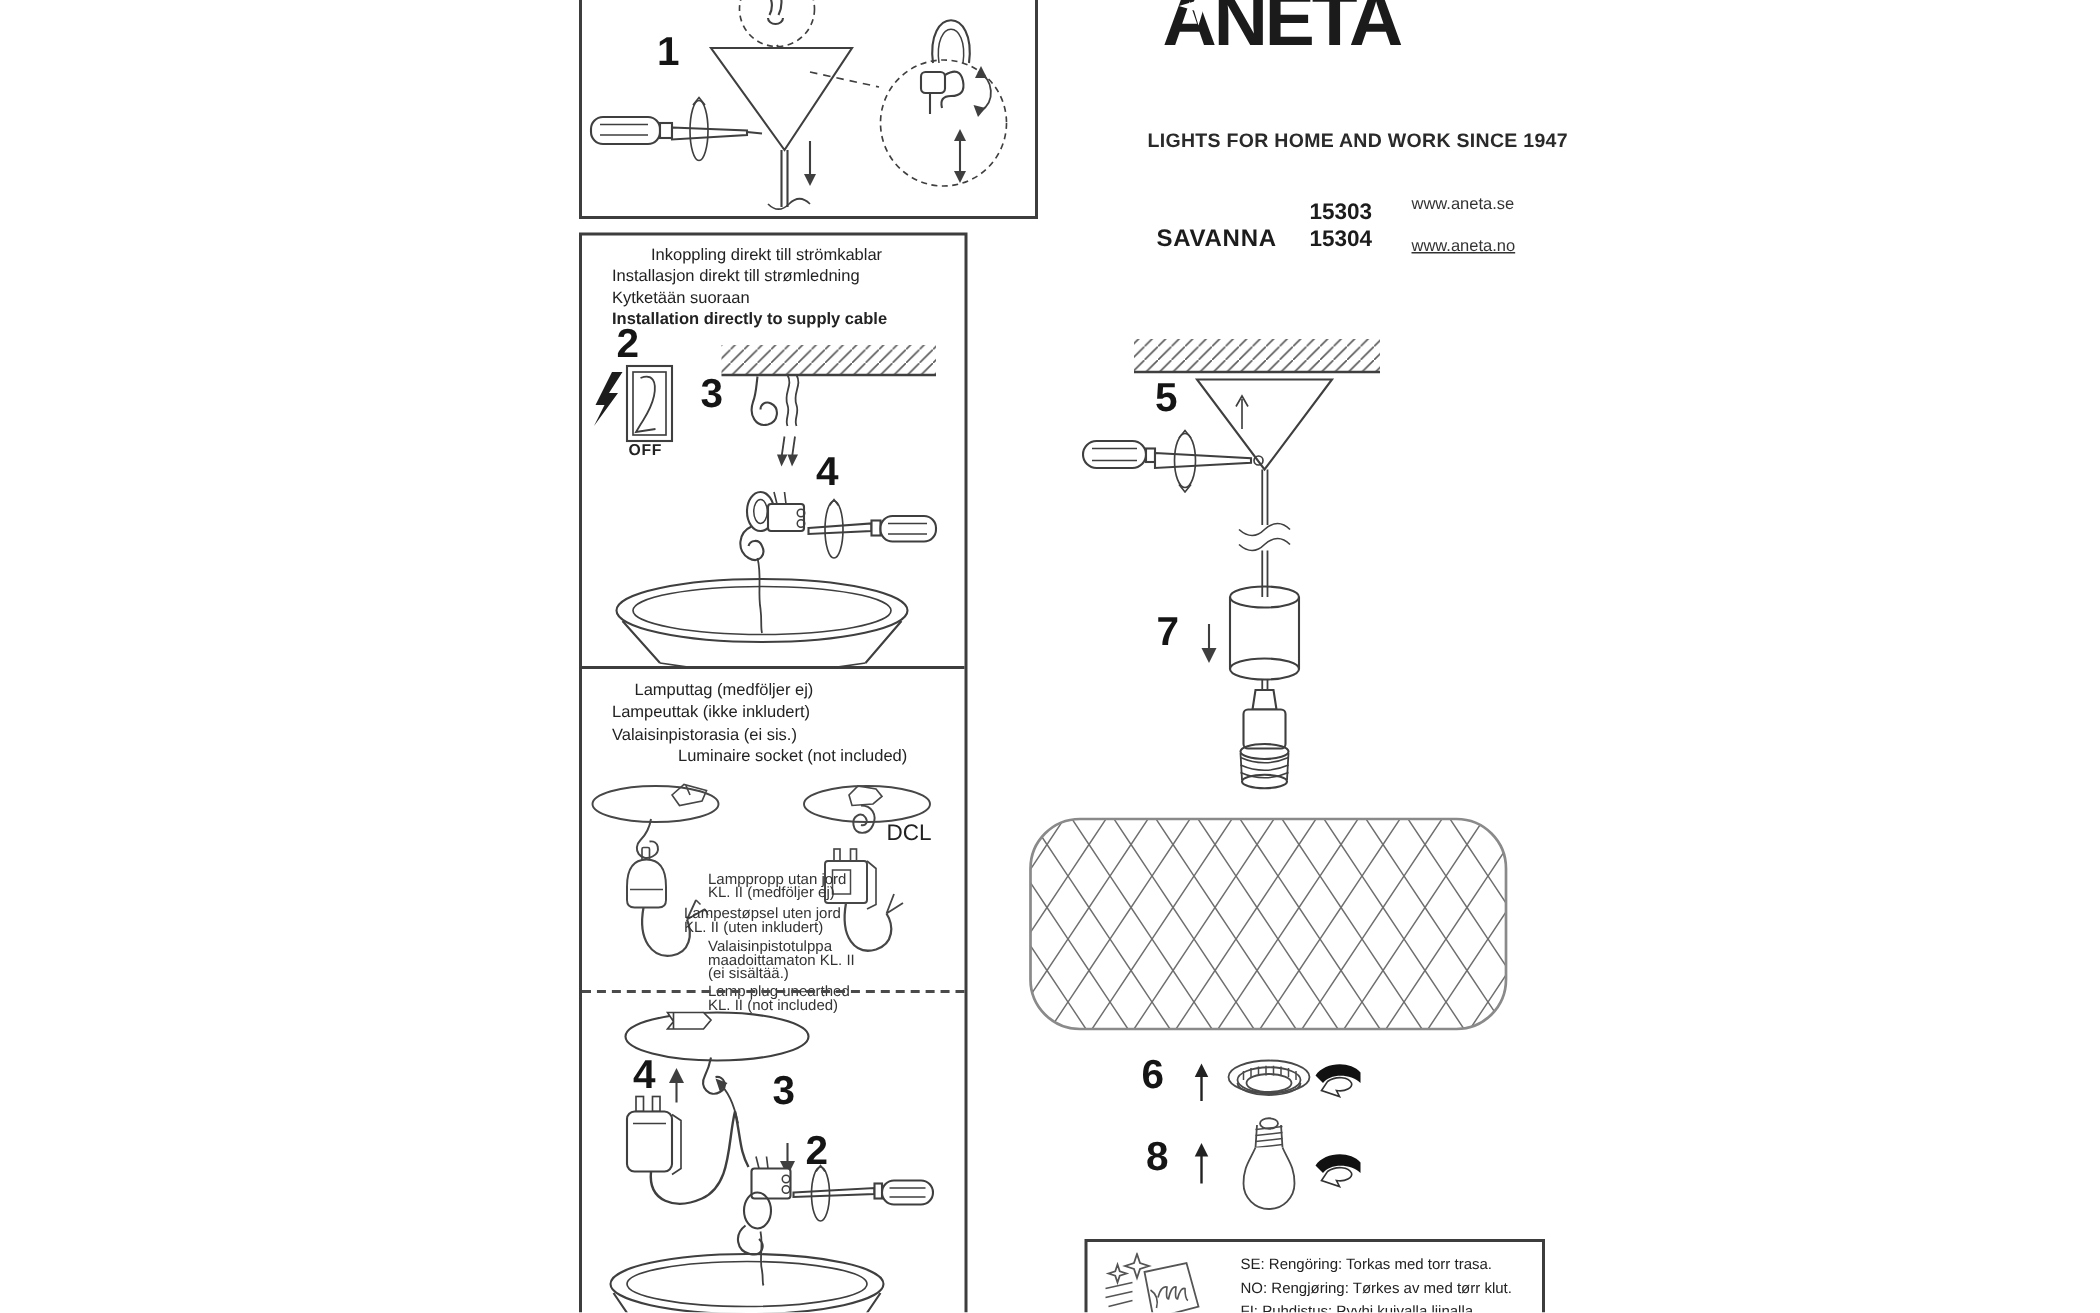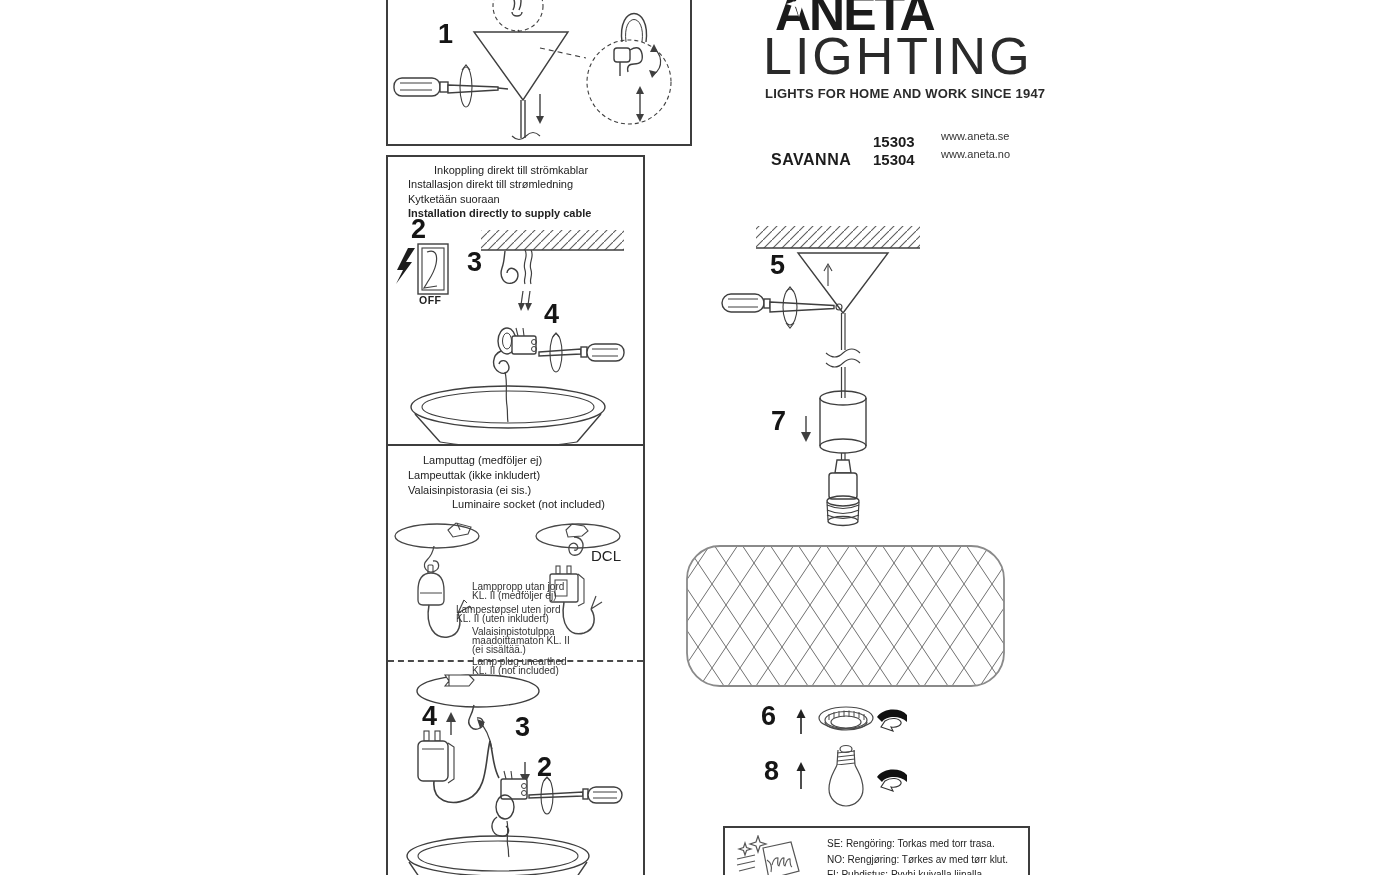--- a/index.html
+++ b/index.html
@@ -30,28 +30,27 @@
 </style>
 </head>
 <body>
 
 <div class="page">
 
   <div class="brand-name">ANETA</div>
   <svg class="abs" style="left:786px;top:-9px;" width="26" height="26" viewBox="0 0 26 26">
     <path d="M13,0 L16,10 L26,13 L16,16 L13,26 L10,16 L0,13 L10,10 Z" fill="#ffffff"></path>
   </svg>
-  <div class="brand-sub">LIGHTING</div>
   <div class="brand-tag">LIGHTS FOR HOME AND WORK SINCE 1947</div>
 
   <div class="prod-name">SAVANNA</div>
   <div class="model" style="left:873px;top:133px;">15303</div>
   <div class="model" style="left:873px;top:151px;text-align:center;">15304</div>
   <div class="site" style="left:941px;top:130px;">www.aneta.se</div>
-  <div class="site" style="left:941px;top:148px;">www.aneta.no</div>
+  <div class="site" style="left:941px;top:158px;text-decoration:underline;">www.aneta.no</div>
 
   <div class="box" style="left:386px;top:-12px;width:306px;height:158px;">
     <div class="num" style="left:50px;top:31px;">1</div>
     <svg width="302" height="154" viewBox="0 0 302 154">
       <g stroke="#3f3f3f" fill="none" stroke-width="1.4">
 
         <circle cx="130" cy="16" r="25" stroke-dasharray="4 3" stroke-width="1.1"></circle>
         <path d="M123,4 q6,8 2,16 M131,2 q4,10 0,18 M124,22 a5,4 0 1 0 10,0"></path>
 
         <path d="M130,40 q4,6 1,12"></path>

